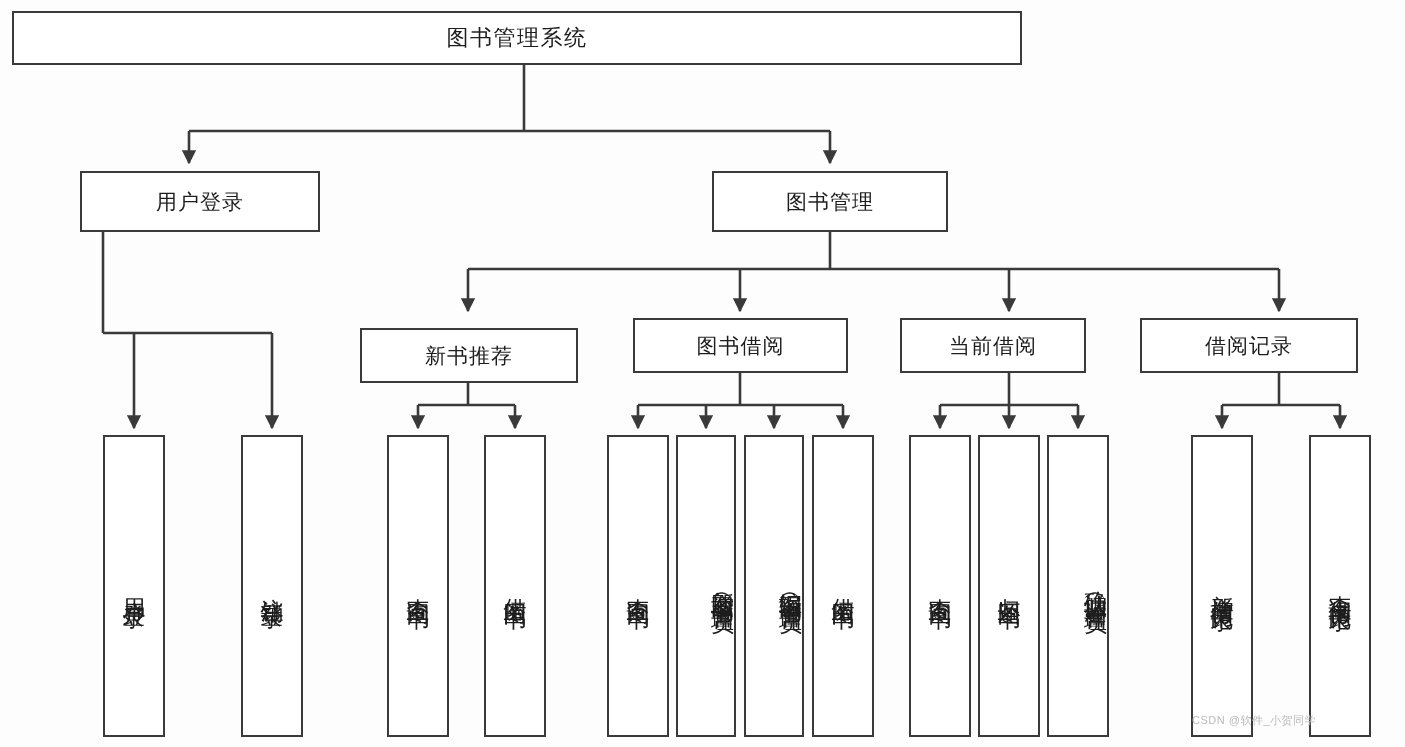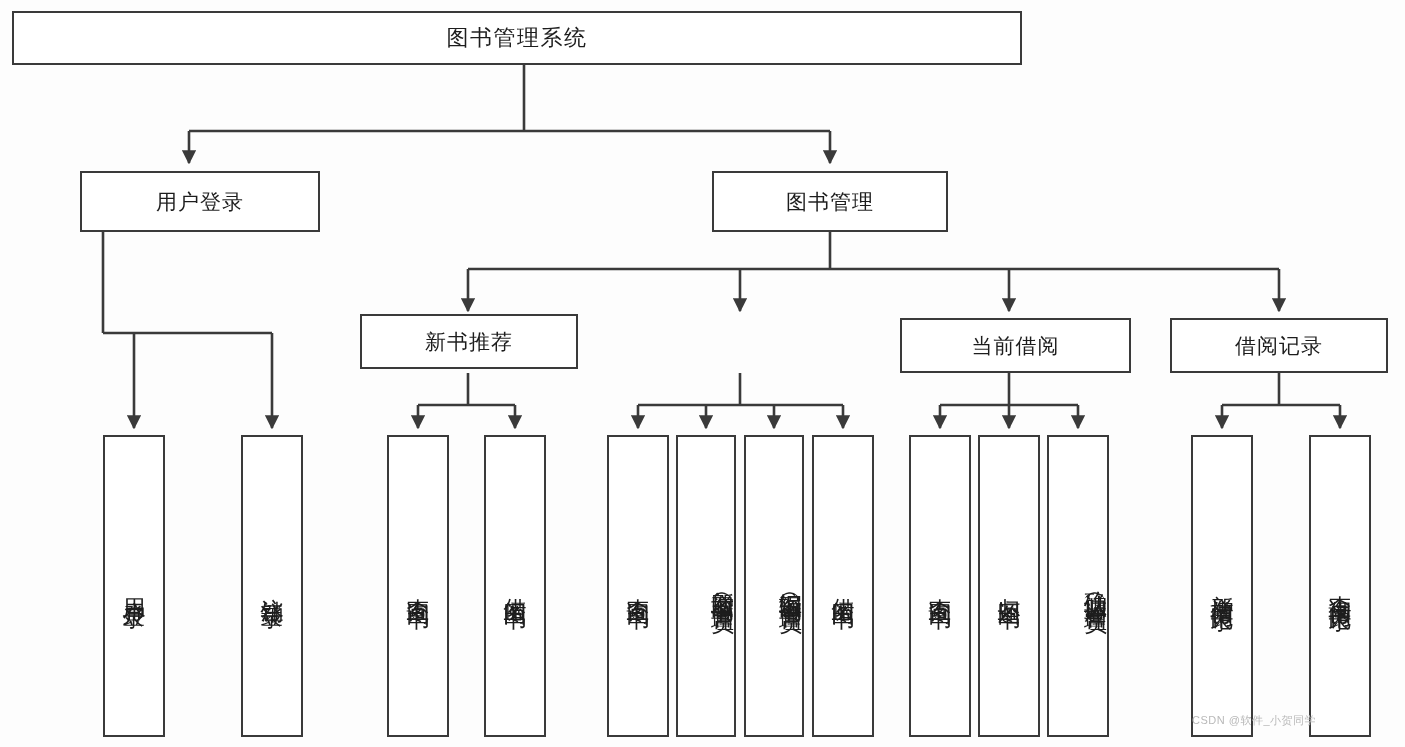--- a/index.html
+++ b/index.html
@@ -119,23 +119,24 @@
       <path d="M 1222 405 L 1222 428" marker-end="url(#arrow)"></path>
       <path d="M 1340 405 L 1340 428" marker-end="url(#arrow)"></path>
     </g>
   </svg>
 
   <div class="node node-root" style="left:12px; top:11px; width:1010px; height:54px;">图书管理系统</div>
 
   <div class="node node-h" style="left:80px; top:171px; width:240px; height:61px;">用户登录</div>
   <div class="node node-h" style="left:712px; top:171px; width:236px; height:61px;font-family:Liberation Serif, serif;">图书管理</div>
 
-  <div class="node node-h" style="left:360px; top:314px; width:218px; height:55px;">新书推荐</div>
-  <div class="node node-h" style="left:900px; top:318px; width:231px; height:55px;">当前借阅</div>
-  <div class="node node-h" style="left:1170px; top:318px; width:218px; height:55px;">借阅记录</div>
+  <div class="node node-h" style="left:360px; top:328px; width:218px; height:55px;">新书推荐</div>
+  <div class="node node-h" style="left:633px; top:318px; width:215px; height:55px;">图书借阅</div>
+  <div class="node node-h" style="left:900px; top:318px; width:186px; height:55px;">当前借阅</div>
+  <div class="node node-h" style="left:1140px; top:318px; width:218px; height:55px;">借阅记录</div>
 
   <div class="node node-v short" style="left:103px; top:435px; width:62px; height:302px;">用户登录</div>
   <div class="node node-v short" style="left:241px; top:435px; width:62px; height:302px;">注销登录</div>
 
   <div class="node node-v short" style="left:387px; top:435px; width:62px; height:302px;">查询图书</div>
   <div class="node node-v short" style="left:484px; top:435px; width:62px; height:302px;">借阅图书</div>
 
   <div class="node node-v short" style="left:607px; top:435px; width:62px; height:302px;">查询图书</div>
   <div class="node node-v long" style="left:676px; top:435px; width:60px; height:302px;">新增图书（管理员）</div>
   <div class="node node-v long" style="left:744px; top:435px; width:60px; height:302px;">编辑图书（管理员）</div>

